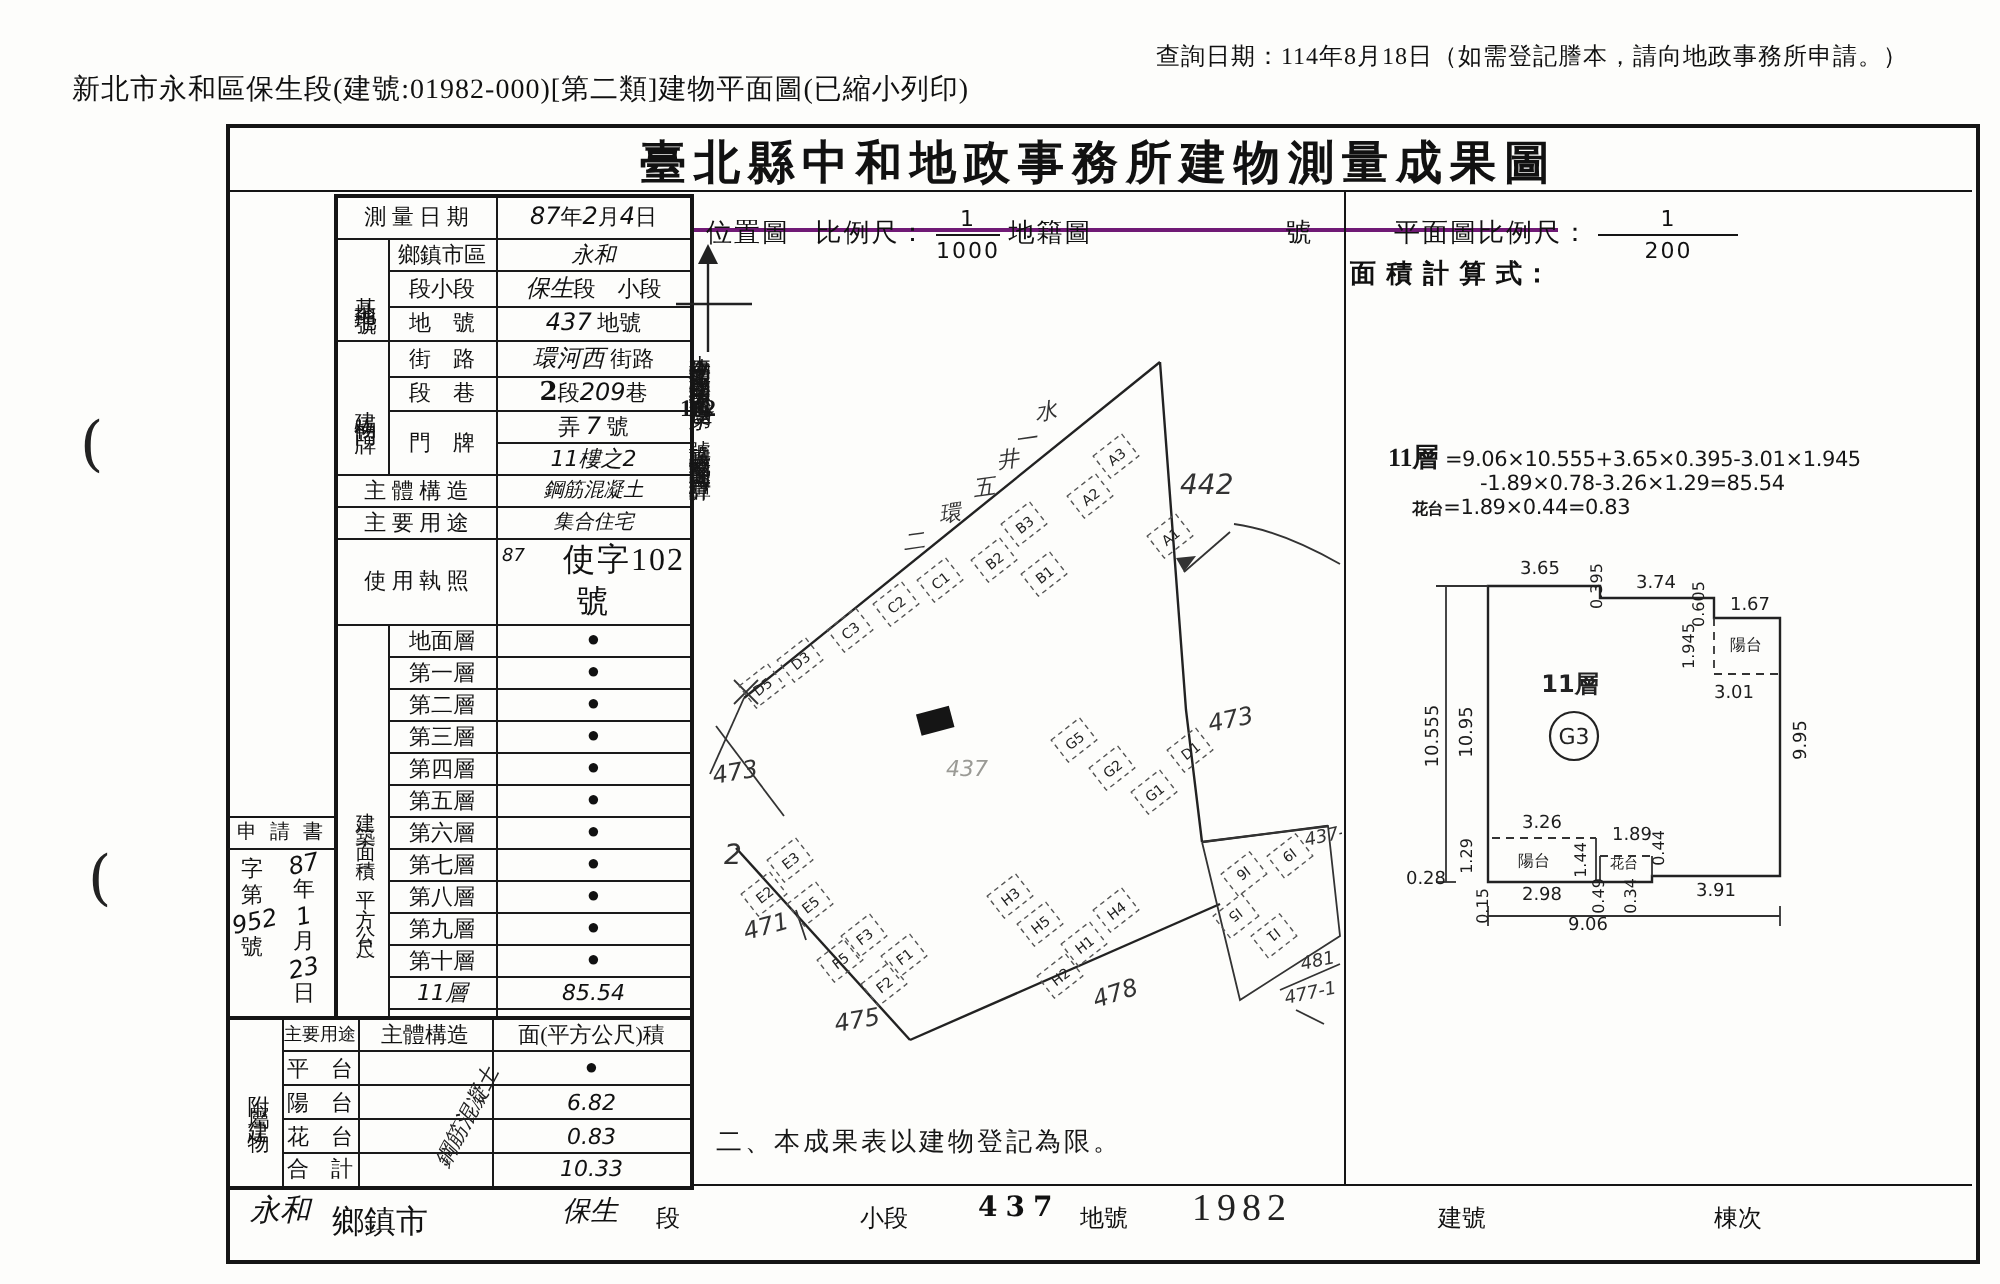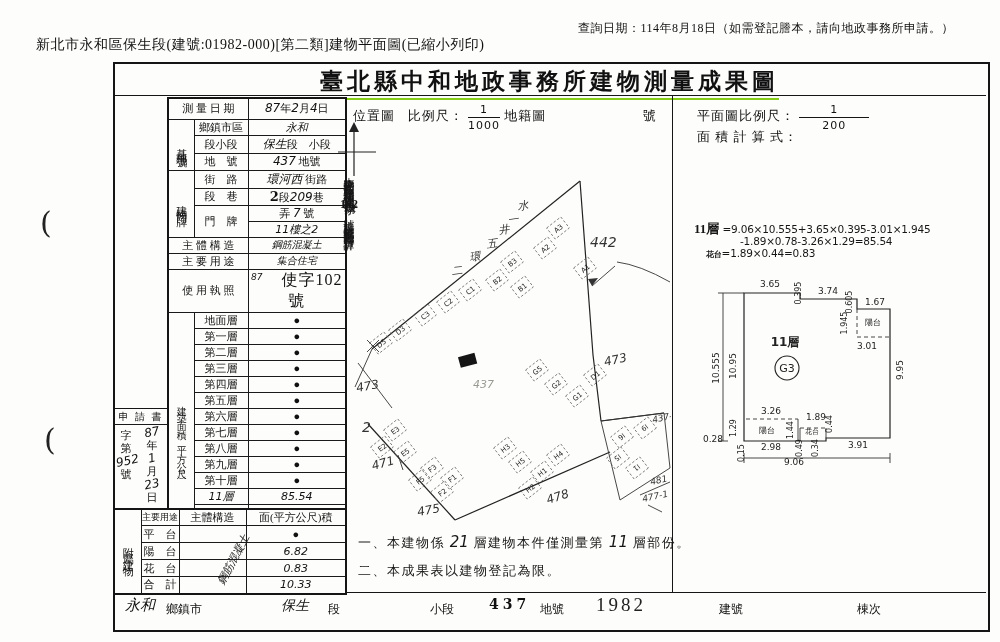--- a/index.html
+++ b/index.html
@@ -5,21 +5,21 @@
   html,body{margin:0;padding:0;background:#fff;}
   .page{position:relative;width:1000px;height:642px;background:#fdfdfb;overflow:hidden;
         font-family:"Liberation Serif","DejaVu Serif",serif;color:#111;}
   .abs{position:absolute;}
   .print{font-family:"Liberation Serif","DejaVu Serif",serif;}
   .hw{font-family:"DejaVu Sans",sans-serif;font-style:italic;}
   .docborder{position:absolute;left:113px;top:62px;width:873px;height:566px;border:2px solid #151515;}
   .hline{position:absolute;left:113px;width:873px;height:0;border-top:1.5px solid #151515;}
   .vline{position:absolute;top:95px;width:0;border-left:1.5px solid #151515;}
   .title{position:absolute;left:113px;top:66px;width:873px;text-align:center;font-size:23px;font-weight:bold;letter-spacing:4px;}
-  .title span{border-bottom:2px solid #84cc16;padding-bottom:4px;}
+  .title span{border-bottom:2px solid #701a75;padding-bottom:18px;font-family:Liberation Mono, monospace;}
   .sys-title{position:absolute;left:36px;top:10px;font-size:17px;font-weight:bold;letter-spacing:1px;}
   .qdate{position:absolute;left:578px;top:20px;font-size:12px;letter-spacing:.5px;}
   .subtitle{position:absolute;left:36px;top:36px;font-size:14px;letter-spacing:.5px;}
   .punch{position:absolute;font-size:30px;color:#222;font-family:"DejaVu Serif",serif;}
 
   table.doc-table{position:absolute;left:167px;top:97px;width:178px;border-collapse:collapse;table-layout:fixed;border:2px solid #151515;background:#fdfdfb;}
   table.doc-table td{border:1px solid #1a1a1a;padding:0;text-align:center;vertical-align:middle;font-size:11px;overflow:hidden;}
   table.annex-table{position:absolute;left:113px;top:508px;width:232px;border-collapse:collapse;table-layout:fixed;border:2px solid #151515;background:#fdfdfb;}
   table.annex-table td{border:1px solid #1a1a1a;padding:0;text-align:center;vertical-align:middle;font-size:11px;overflow:hidden;}
   .gcell{writing-mode:vertical-rl;text-orientation:upright;font-size:11px;}
@@ -398,21 +398,21 @@
         <text x="142" y="148" font-size="11" class="sp hw" transform="rotate(-8 142 148)">五</text>
         <text x="125" y="161" font-size="11" class="sp hw" transform="rotate(-8 125 161)">環</text>
         <text x="107" y="175" font-size="11" class="sp hw" transform="rotate(-8 107 175)">二</text>
       </g>
   </svg>
 
   <div class="locrow" style="left:697px;top:103px;">
     <span>平面圖比例尺：</span>
     <span class="frac" style="min-width:70px;"><span class="n">1</span><span class="d">200</span></span>
   </div>
-  <div class="locrow" style="left:697px;top:128px;">面 積 計 算 式：</div>
+  <div class="locrow" style="left:675px;top:128px;font-weight:bold;">面 積 計 算 式：</div>
 
   <div id="formula">
     <div><span class="big">11層</span> <span>=9.06×10.555+3.65×0.395-3.01×1.945</span></div>
     <div class="ind1">-1.89×0.78-3.26×1.29=85.54</div>
     <div><span style="padding-left:12px;"></span><span class="tiny">花台</span><span>=1.89×0.44=0.83</span></div>
   </div>
 
   <svg class="abs" style="left:690px;top:256px;" width="300" height="252" viewBox="0 0 300 252">
     <path class="ol" d="M54,37 H110 V43 H167 V53 H200 V182 H136 V185 H54 Z"></path>
 
@@ -457,26 +457,25 @@
         <text x="112" y="192" font-size="8" text-anchor="middle" class="dim" transform="rotate(-90 112 192)">0.49</text>
         <text x="128" y="192" font-size="8" text-anchor="middle" class="dim" transform="rotate(-90 128 192)">0.34</text>
         <text x="23" y="186" font-size="9" text-anchor="middle" class="dim">0.28</text>
         <text x="54" y="197" font-size="8" text-anchor="middle" class="dim" transform="rotate(-90 54 197)">0.15</text>
         <text x="81" y="194" font-size="9" text-anchor="middle" class="dim">2.98</text>
         <text x="168" y="192" font-size="9" text-anchor="middle" class="dim">3.91</text>
         <text x="104" y="209" font-size="9" text-anchor="middle" class="dim">9.06</text>
       </g>
   </svg>
 
-  <div id="note1"><span>一、本建物係</span>&nbsp;<span class="hw">21</span>&nbsp;<span>層建物本件僅測量第</span>&nbsp;<span class="hw">11</span>&nbsp;<span>層部份。</span></div>
   <div id="note2">二、本成果表以建物登記為限。</div>
 
   <div id="bottom-strip">
       <span class="strip-item hw" style="left: 125px; top: 596px; font-size: 15px;">永和</span>
-      <span class="strip-item print" style="left: 166px; top: 601px; font-size: 12px; font-family: Liberation Mono, monospace;">鄉鎮市</span>
+      <span class="strip-item print" style="left: 166px; top: 601px; font-size: 16px; font-family: Liberation Mono, monospace;">鄉鎮市</span>
       <span class="strip-item hw" style="left: 281px; top: 597px; font-size: 14px;">保生</span>
       <span class="strip-item print" style="left: 328px; top: 601px; font-size: 12px;">段</span>
       <span class="strip-item print" style="left: 430px; top: 601px; font-size: 12px;">小段</span>
       <span class="strip-item stamp" style="left: 489px; top: 596px; font-size: 14px;">437</span>
       <span class="strip-item print" style="left: 540px; top: 601px; font-size: 12px;">地號</span>
       <span class="strip-item stamp1982" style="left: 596px; top: 594px; font-size: 19px;">1982</span>
       <span class="strip-item print" style="left: 719px; top: 601px; font-size: 12px;">建號</span>
       <span class="strip-item print" style="left: 857px; top: 601px; font-size: 12px;">棟次</span>
     </div>
 

